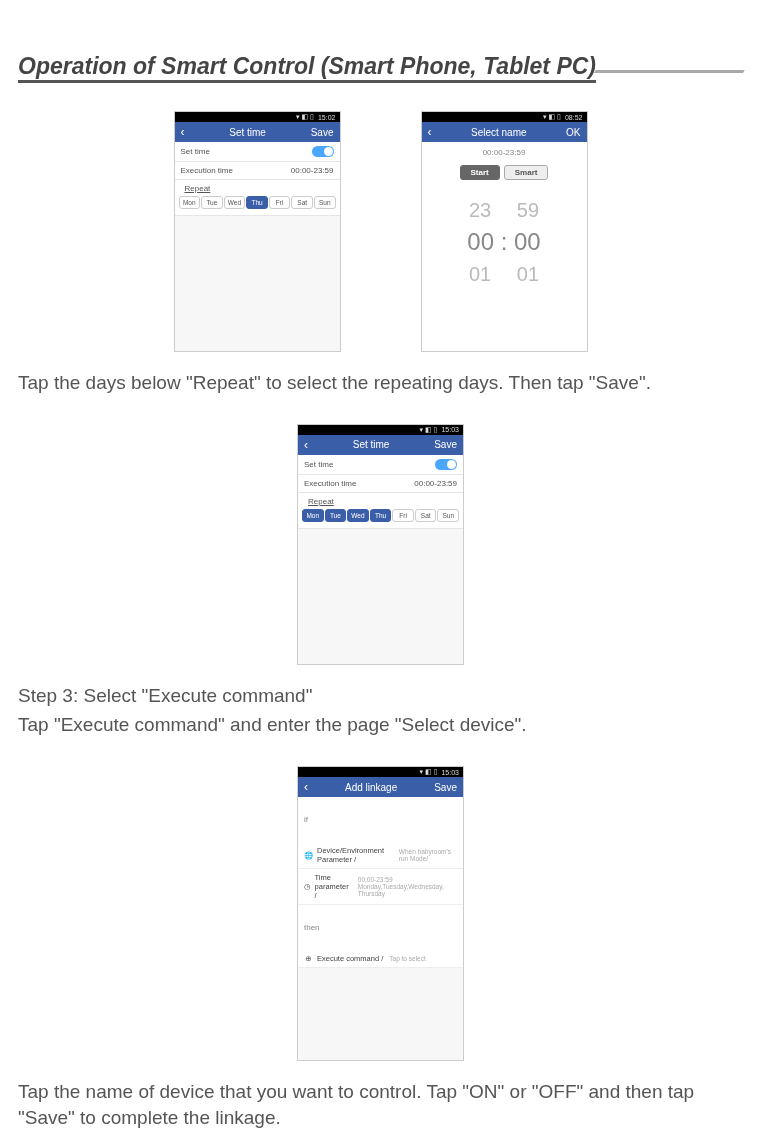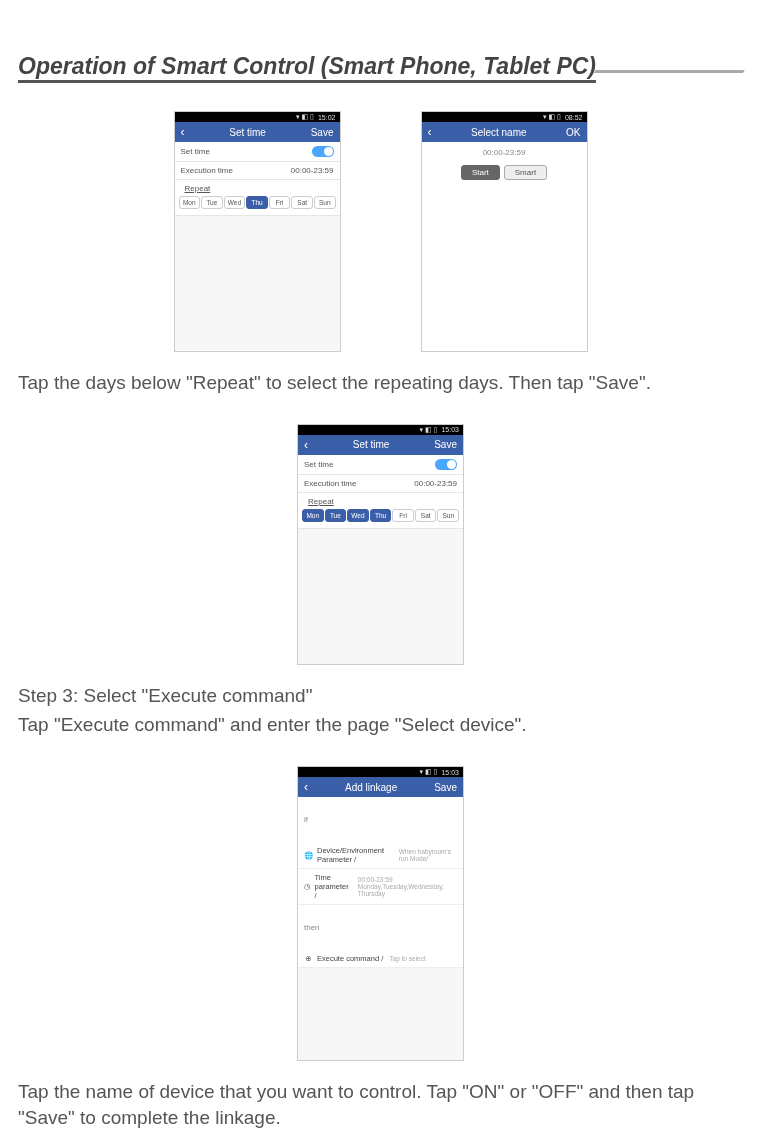--- a/index.html
+++ b/index.html
@@ -138,21 +138,21 @@
   .time-display {
     text-align: center;
     color: #888;
     padding: 6px 0 2px;
   }
   .startstop {
     display: flex; justify-content: center; gap: 4px; margin: 6px 0 10px;
   }
   .ssbtn {
     font-size: 8px; padding: 2px 10px; border-radius: 3px;
-    border: 1px solid #aaa; background: #eee;
+    border: 1px solid #aaa; background: #eee; font-weight: bold;
   }
   .ssbtn.active { background: #666; color: #fff; border-color: #666; }
   .wheel {
     text-align: center;
     font-size: 20px;
     color: #bbb;
     line-height: 1.45;
     padding: 6px 0 16px;
   }
   .wheel .main { color: #888; font-size: 24px; }
@@ -218,20 +218,25 @@
       <div class="appbar">
         <span class="back">‹</span>
         <span class="middle">Select name</span>
         <span>OK</span>
       </div>
       <div class="time-display">00:00-23:59</div>
       <div class="startstop">
         <span class="ssbtn active">Start</span>
         <span class="ssbtn">Smart</span>
       </div>
+      <div class="wheel">
+        <div>23  59</div>
+        <div class="main">00 : 00</div>
+        <div>01  01</div>
+      </div>
     </div>
   </div>
 
   <div class="text">Tap the days below "Repeat" to select the repeating days. Then tap "Save".</div>
 
   <div class="row">
     <div class="phone">
       <div class="statusbar">
         <span>▾ ◧ ▯</span>
         <span>15:03</span>

